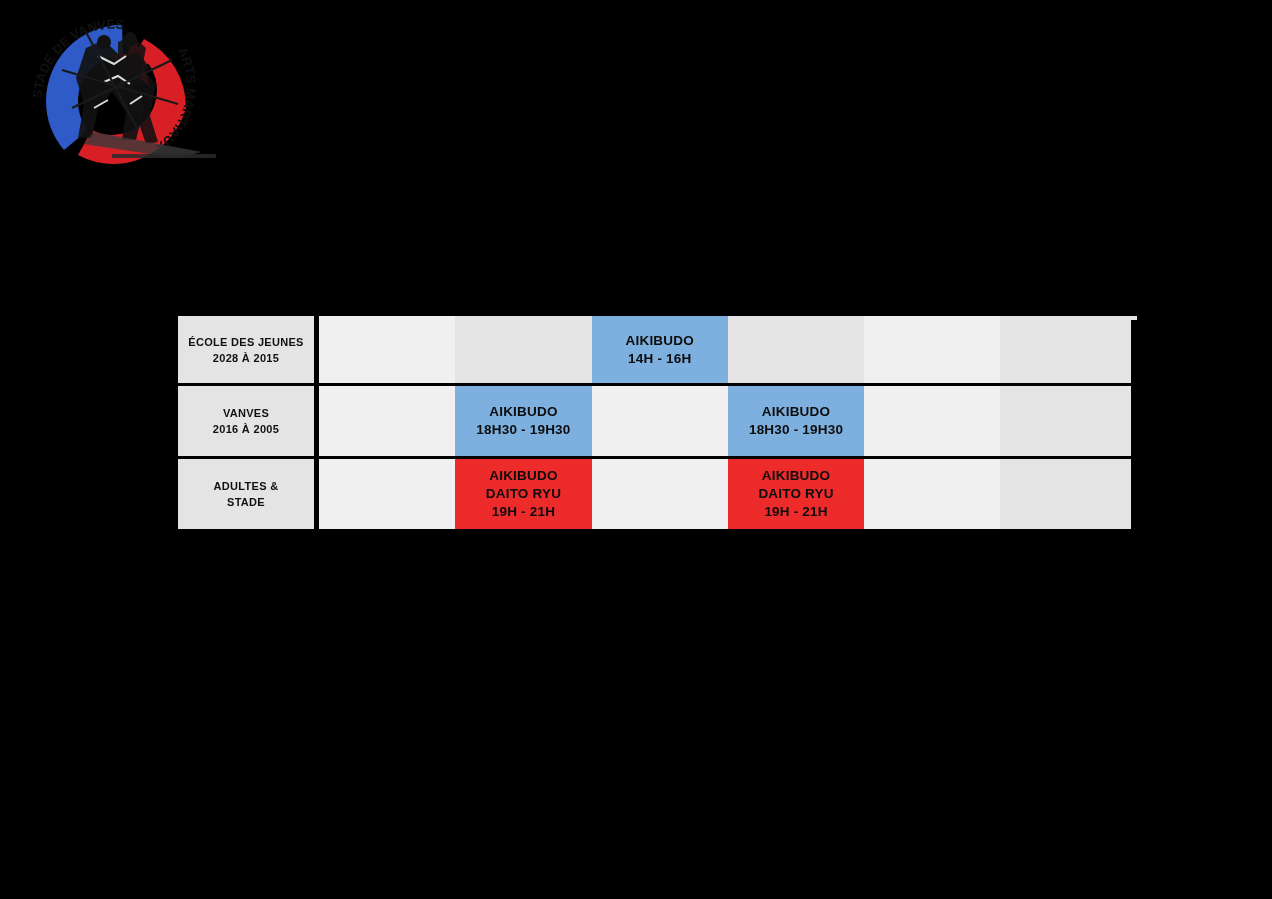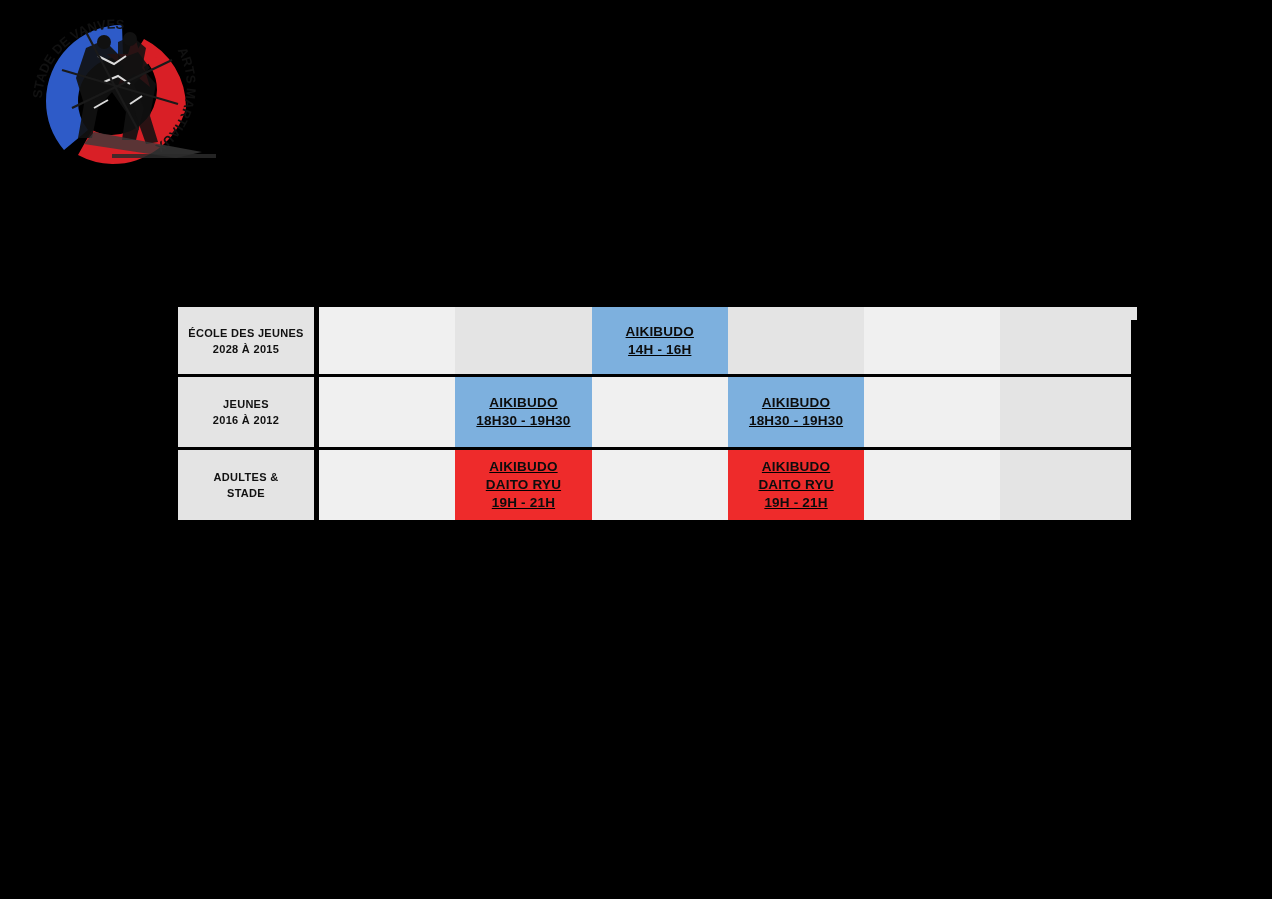--- a/index.html
+++ b/index.html
@@ -22,21 +22,21 @@
     top: 12px;
     width: 200px;
     height: 155px;
   }
   #logo svg { display: block; }
 
   
   #schedule {
     position: absolute;
     left: 178px;
-    top: 304px;
+    top: 313px;
     width: 954px;
     border-collapse: separate;
     border-spacing: 0;
     background: #000000;
     table-layout: fixed;
   }
   #schedule tr { height: 73px; }
   #schedule td {
     padding: 0;
     margin: 0;
@@ -57,21 +57,21 @@
   td.rowhead .lbl {
     font-size: 11px;
     line-height: 16px;
     font-weight: bold;
     letter-spacing: 0.3px;
     color: #111111;
     display: block;
   }
 
   
-  td.slot { width: 136.3px; text-decoration: underline; }
+  td.slot { width: 136.3px; }
   td.slot.pale   { background: #f0f0f0; }
   td.slot.shade  { background: #e4e4e4; }
   td.slot.blue   { background: #7db0de; }
   td.slot.red    { background: #ee2b2b; }
 
   td.slot .line {
     display: block;
     font-size: 13.5px;
     line-height: 18px;
     font-weight: bold;
@@ -169,22 +169,22 @@
         <td class="slot blue">
           <span class="line">AIKIBUDO</span>
           <span class="line">14H - 16H</span>
         </td>
         <td class="slot shade"></td>
         <td class="slot pale"></td>
         <td class="slot shade last"></td>
       </tr>
       <tr>
         <td class="rowhead">
-          <span class="lbl">JEUNES</span>
-          <span class="lbl">2016 À 2012</span>
+          <span class="lbl">VANVES</span>
+          <span class="lbl">2016 À 2005</span>
         </td>
         <td class="slot pale"></td>
         <td class="slot blue">
           <span class="line">AIKIBUDO</span>
           <span class="line">18H30 - 19H30</span>
         </td>
         <td class="slot pale"></td>
         <td class="slot blue">
           <span class="line">AIKIBUDO</span>
           <span class="line">18H30 - 19H30</span>

